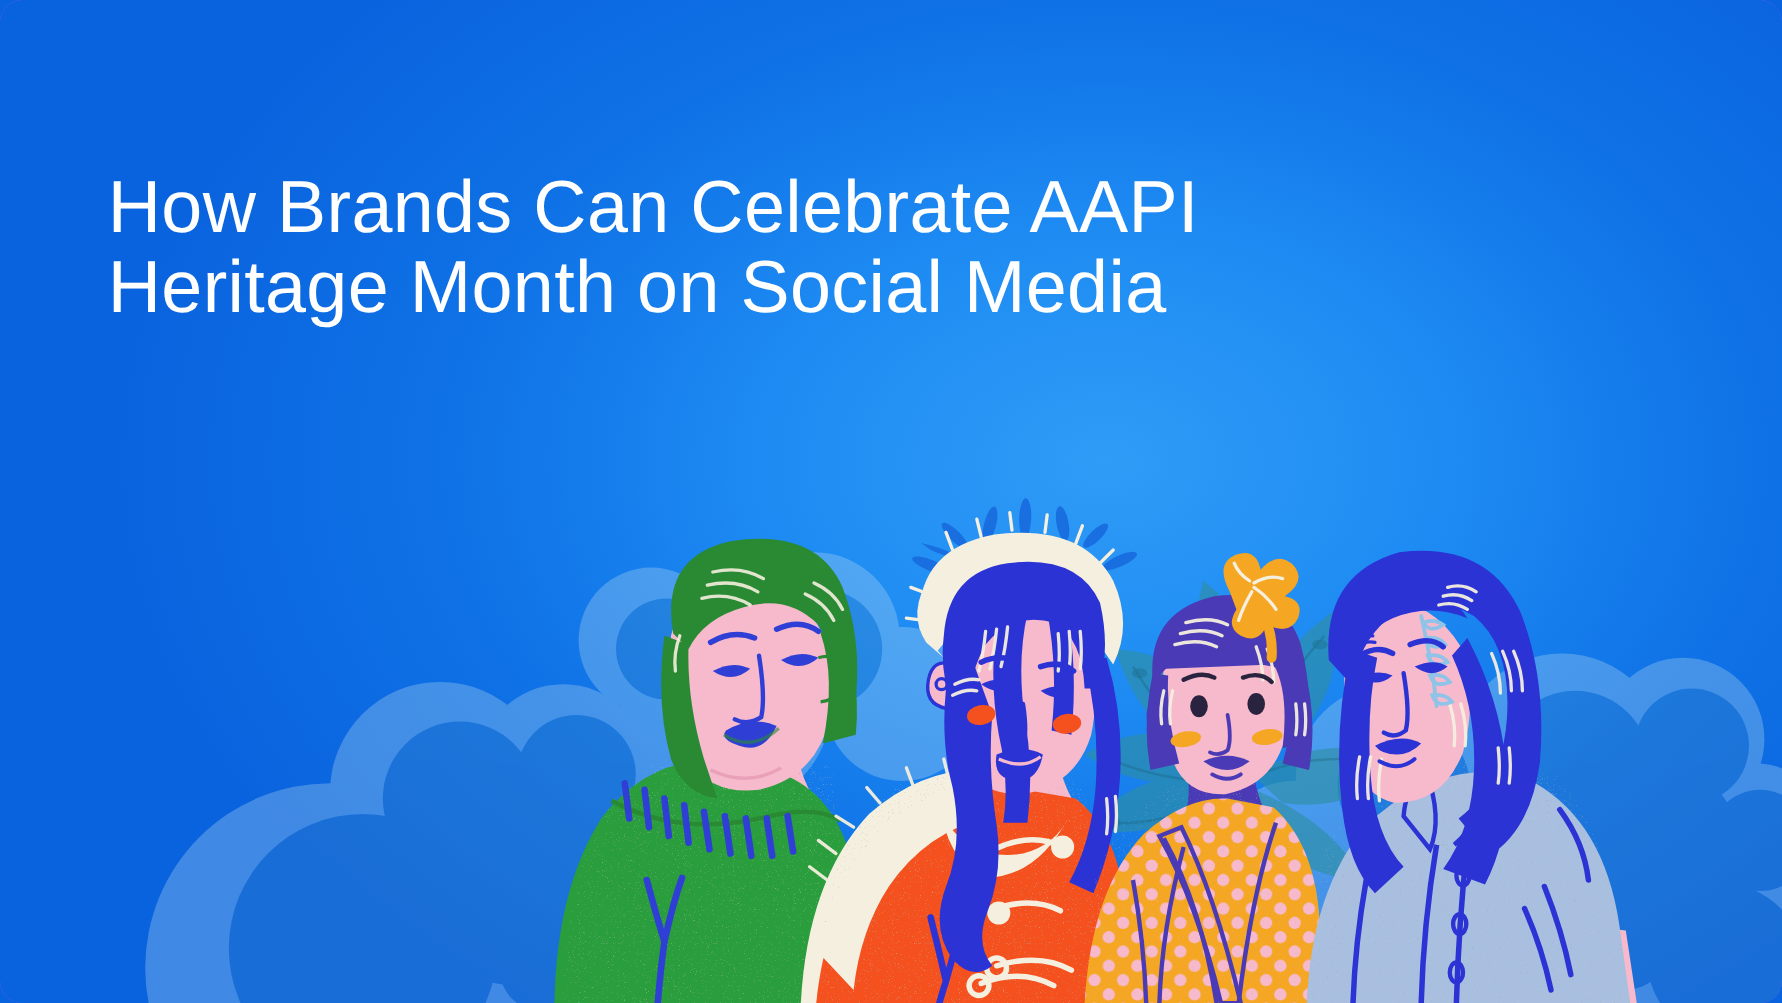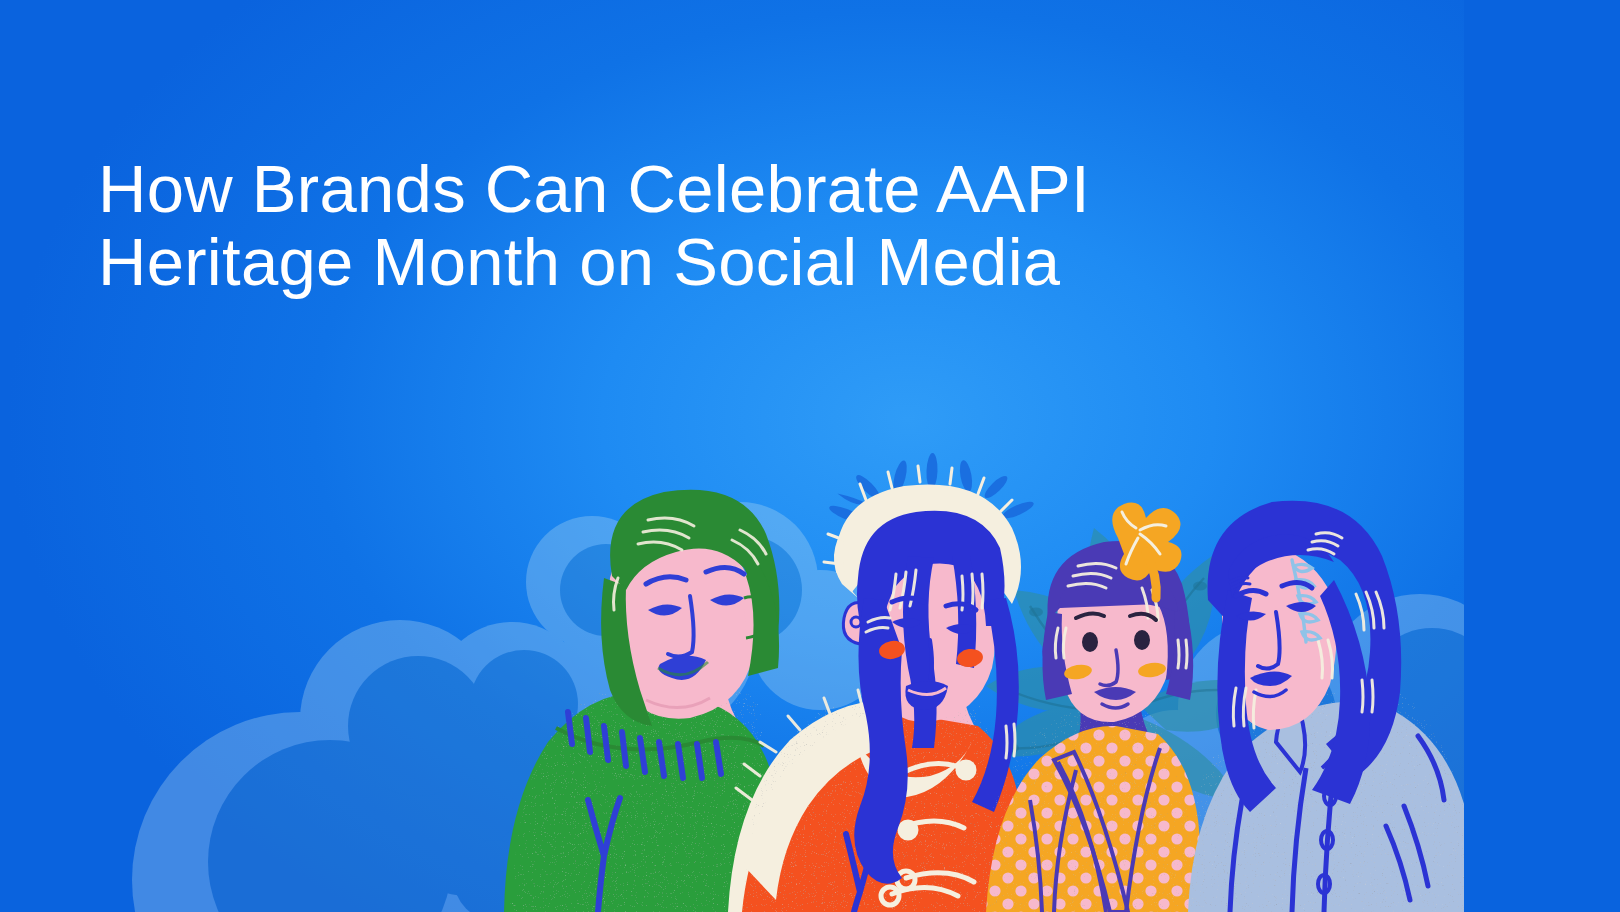--- a/index.html
+++ b/index.html
@@ -4,24 +4,25 @@
 <title>AAPI Heritage Month Banner</title>
 <style>
   * { margin:0; padding:0; box-sizing:border-box; }
   html,body { width:1620px; height:912px; overflow:hidden; }
   body {
     font-family:"Liberation Sans", sans-serif;
     background:#0963de;
   }
   #banner {
     position:relative;
-    width:1464px;
+    width:1620px;
     height:912px;
     overflow:hidden;
     background:#8b5cf6;
+    border-radius:20px;
   }
   #bg-gradient {
     position:absolute; inset:0;
     background:
       radial-gradient(ellipse 900px 620px at 62% 46%, #2f9cf7 0%, #1e8bf3 34%, #0f72e6 66%, #0a63de 100%);
   }
   #art { position:absolute; inset:0; }
   #art svg { display:block; width:1620px; height:912px; }
 
   #headline {

